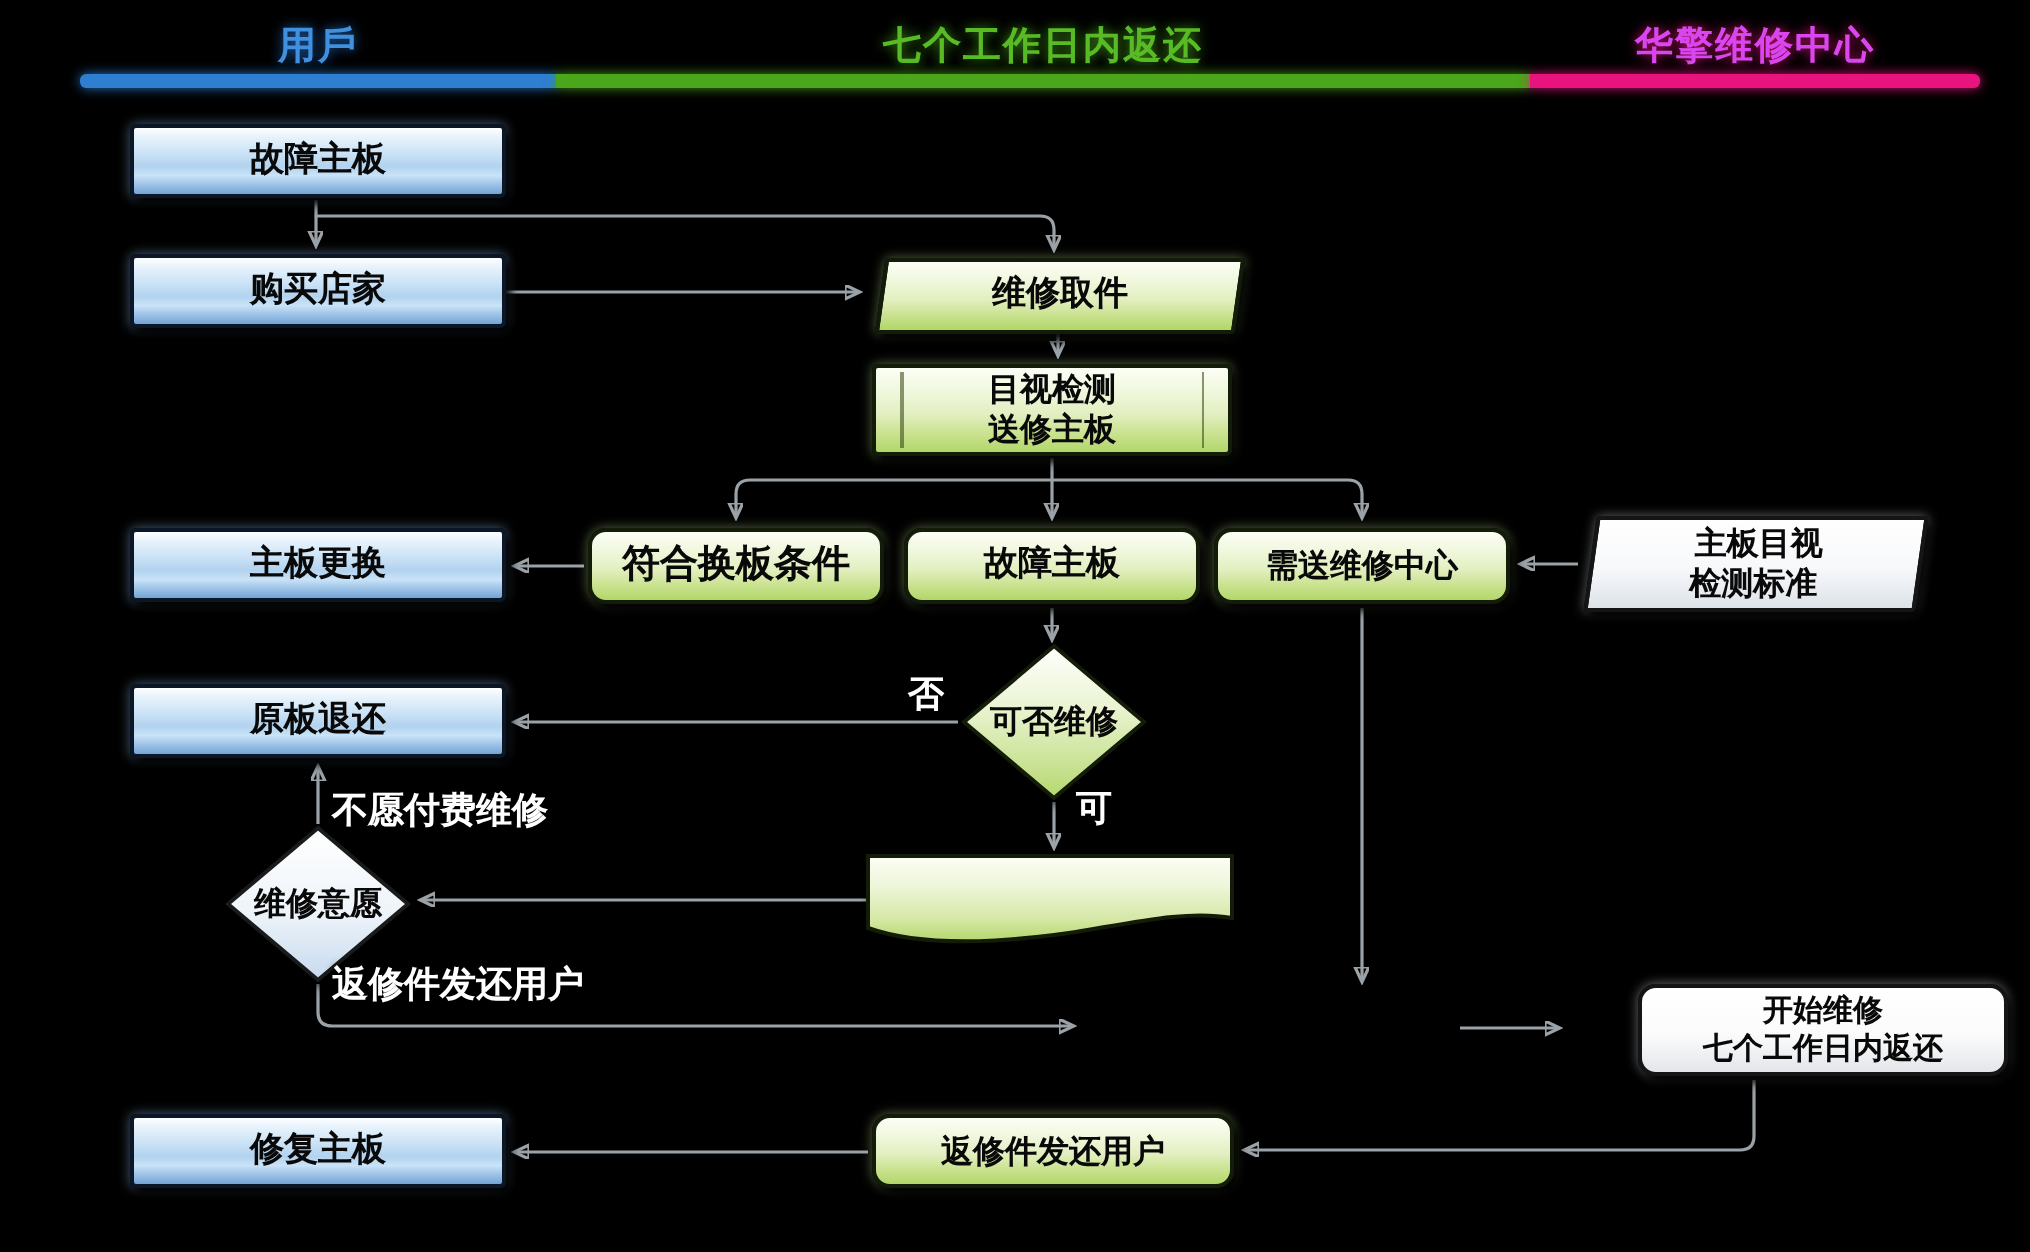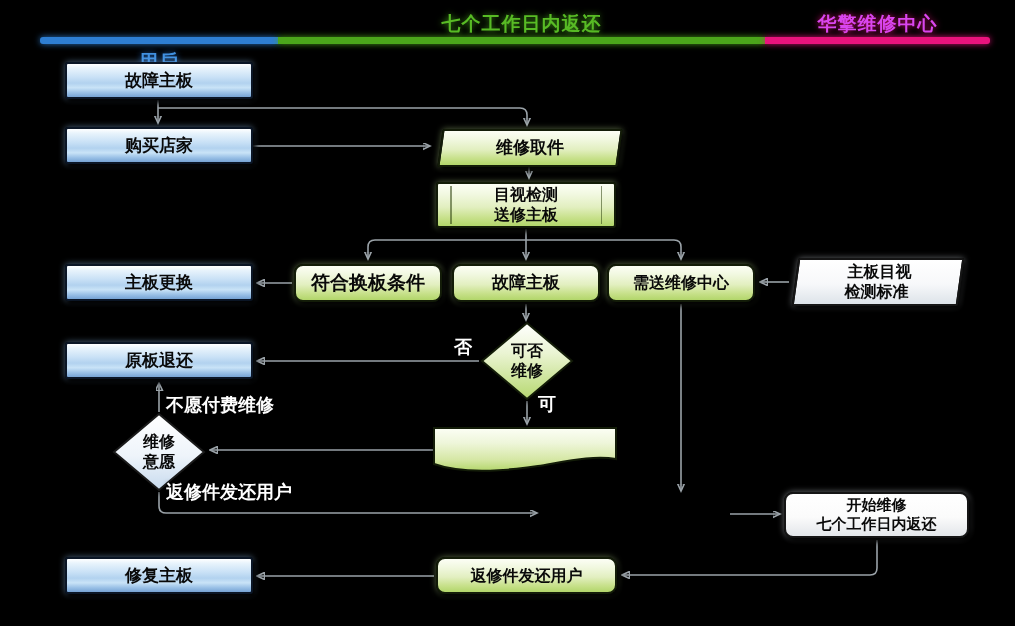--- a/index.html
+++ b/index.html
@@ -56,37 +56,37 @@
   .skew .unskew{transform:skewX(8deg);display:block;width:100%;text-align:center;}
   .pwhite{
     background:linear-gradient(180deg,#ffffff 0%,#f7f8fa 55%,#dde3e9 100%);
     border:2px solid #151515;border-radius:2px;
     box-shadow:2.5px 3.5px 4px rgba(0,0,0,.95),0 0 6px rgba(225,232,240,.45);
     font-size:16px;
   }
   
   .shape-svg{position:absolute;filter:drop-shadow(2.5px 3.5px 2.5px rgba(0,0,0,.9));}
   .shape-text{
-    position:absolute;display:flex;flex-direction:column;align-items:center;justify-content:center;
+    position:absolute;display:flex;align-items:center;justify-content:center;
     color:#090909;font-weight:bold;font-size:16px;line-height:1.25;text-align:center;
   }
   
   .edge-label{
     position:absolute;color:#fff;font-weight:bold;font-size:18px;
     text-shadow:1px 2px 2px #000,0 0 4px #000;white-space:nowrap;
   }
   .wires{position:absolute;left:0;top:0;}
   .wires path{fill:none;stroke:#9aa2a8;stroke-width:1.6;}
 </style>
 </head>
 <body>
 
 <div id="canvas">
 
-  <div class="lane-label lane-user" style="left:40px;width:238px;margin-top:38px;">用戶</div>
+  <div class="lane-label lane-user" style="left:40px;width:238px;">用戶</div>
   <div class="lane-label lane-service" style="left:278px;width:487px;">七个工作日内返还</div>
   <div class="lane-label lane-repair" style="left:765px;width:225px;">华擎维修中心</div>
   <div class="lane-bar bar-user"></div>
   <div class="lane-bar bar-service"></div>
   <div class="lane-bar bar-repair"></div>
 
   <svg class="wires" width="1015" height="626">
     <defs>
       <marker id="arr" markerWidth="9" markerHeight="8" refX="6.5" refY="3.5" orient="auto" markerUnits="userSpaceOnUse">
         <path d="M0,0 L7.5,3.5 L0,7 Z" fill="#c3c9cf" stroke="none"></path>
@@ -175,21 +175,21 @@
   </svg>
   <div class="shape-text" style="left:111px;top:412px;width:96px;height:80px;">
     <span>维修</span>
     <span>意愿</span>
   </div>
 
   <svg class="shape-svg" style="left:432px;top:426px;" width="187" height="52">
     <path d="M2,2 L184,2 L184,33 C162,29 136,35 106,40 C72,45 30,48 2,38 Z" fill="url(#gradDoc)" stroke="#131c08" stroke-width="2"></path>
   </svg>
 
-  <div class="node whitebox" style="left:784px;top:492px;width:185px;height:46px;">
+  <div class="node whitebox" style="left:819px;top:492px;width:185px;height:46px;">
     <span>开始维修</span>
     <span>七个工作日内返还</span>
   </div>
   <div class="node blue square" style="left:65px;top:557px;width:188px;height:37px;text-align:right;">
     <span>修复主板</span>
   </div>
   <div class="node green rounded" style="left:436px;top:557px;width:181px;height:37px;font-size:16px;">
     <span>返修件发还用户</span>
   </div>
 

